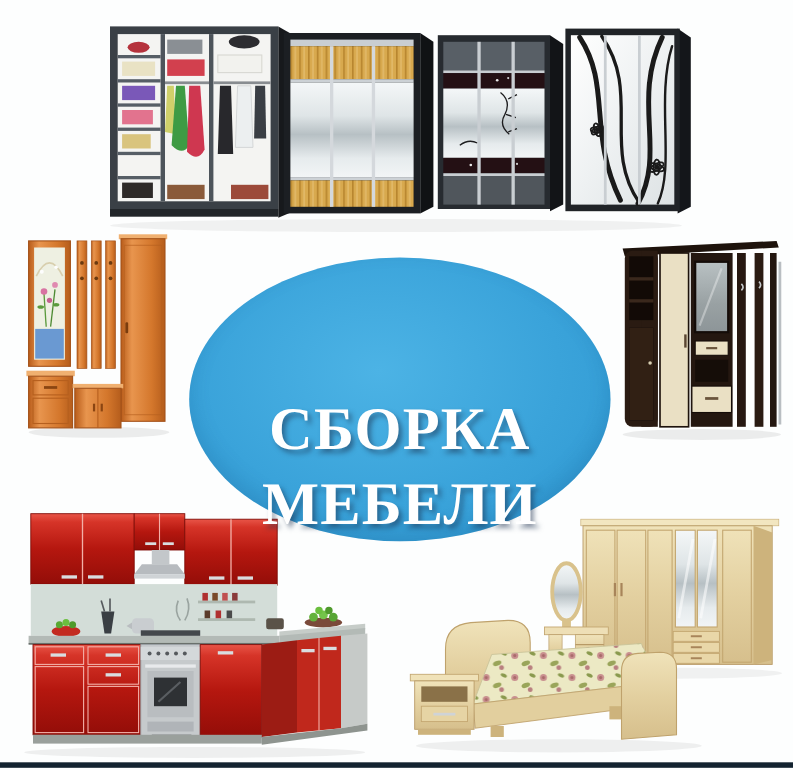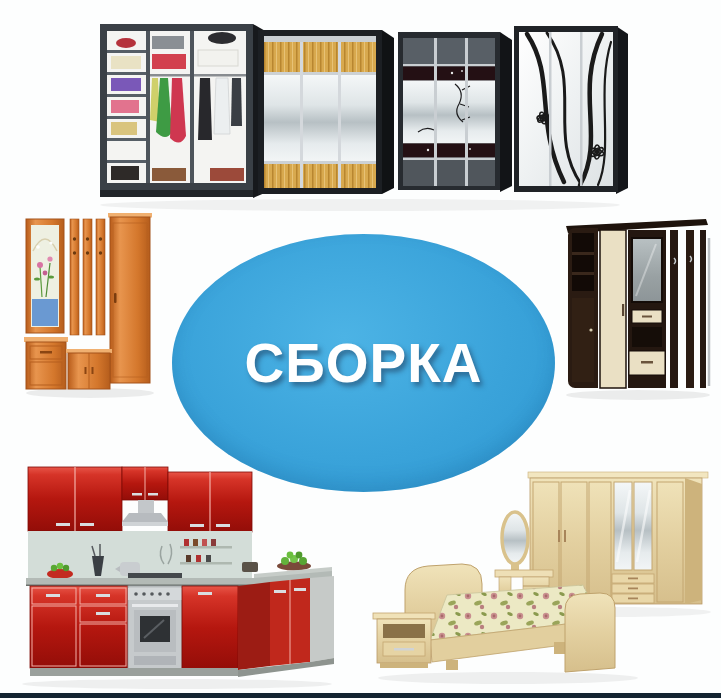--- a/index.html
+++ b/index.html
@@ -11,22 +11,23 @@
   .ph.wardrobes{left:0;top:0;}
   .ph.hall-orange{left:20px;top:205px;}
   .ph.hall-dark{left:558px;top:208px;}
   .ph.kitchen{left:12px;top:450px;}
   .ph.bedroom{left:358px;top:450px;}
   .badge{
     position:absolute;left:172px;top:234px;width:383px;height:258px;
     border-radius:50%;
     background:radial-gradient(ellipse at 45% 40%, #4cb3e5 0%, #3aa3da 55%, #2e97d1 100%);
     box-shadow:inset 0 -8px 18px rgba(10,70,120,0.18);
-    display:flex;flex-direction:row;align-items:center;justify-content:center;
+    display:flex;flex-direction:column;align-items:center;justify-content:flex-end;
     z-index:5;
+    font-family:Liberation Serif, serif;
   }
   .badge-line{
     color:#ffffff;font-weight:700;font-size:55px;line-height:68px;
     letter-spacing:1px;white-space:nowrap;
     text-shadow:3px 4px 5px rgba(25,45,75,0.5);
   }
   .bottom-bar{
     position:absolute;left:0;top:693px;width:721px;height:5px;
     background:#132330;z-index:6;
   }
@@ -461,16 +462,17 @@
       <rect x="19" y="169" width="54" height="44" fill="url(#beechV)" stroke="#b89a66" stroke-width="0.8"></rect>
       <rect x="25" y="174" width="42" height="14" fill="#8a7148"></rect>
       <rect x="25" y="192" width="42" height="14" fill="#e6d4a4" stroke="#c3a670" stroke-width="0.8"></rect>
       <rect x="36" y="198" width="20" height="2.5" fill="#cfd3d6"></rect>
       <rect x="22" y="213" width="48" height="5" fill="#cdb37c"></rect>
     </g>
   </svg>
 
   <div class="badge">
     <div class="badge-line">СБОРКА</div>
+    <div class="badge-line">МЕБЕЛИ</div>
   </div>
 
   <div class="bottom-bar"></div>
 </div>
 
 </body></html>

